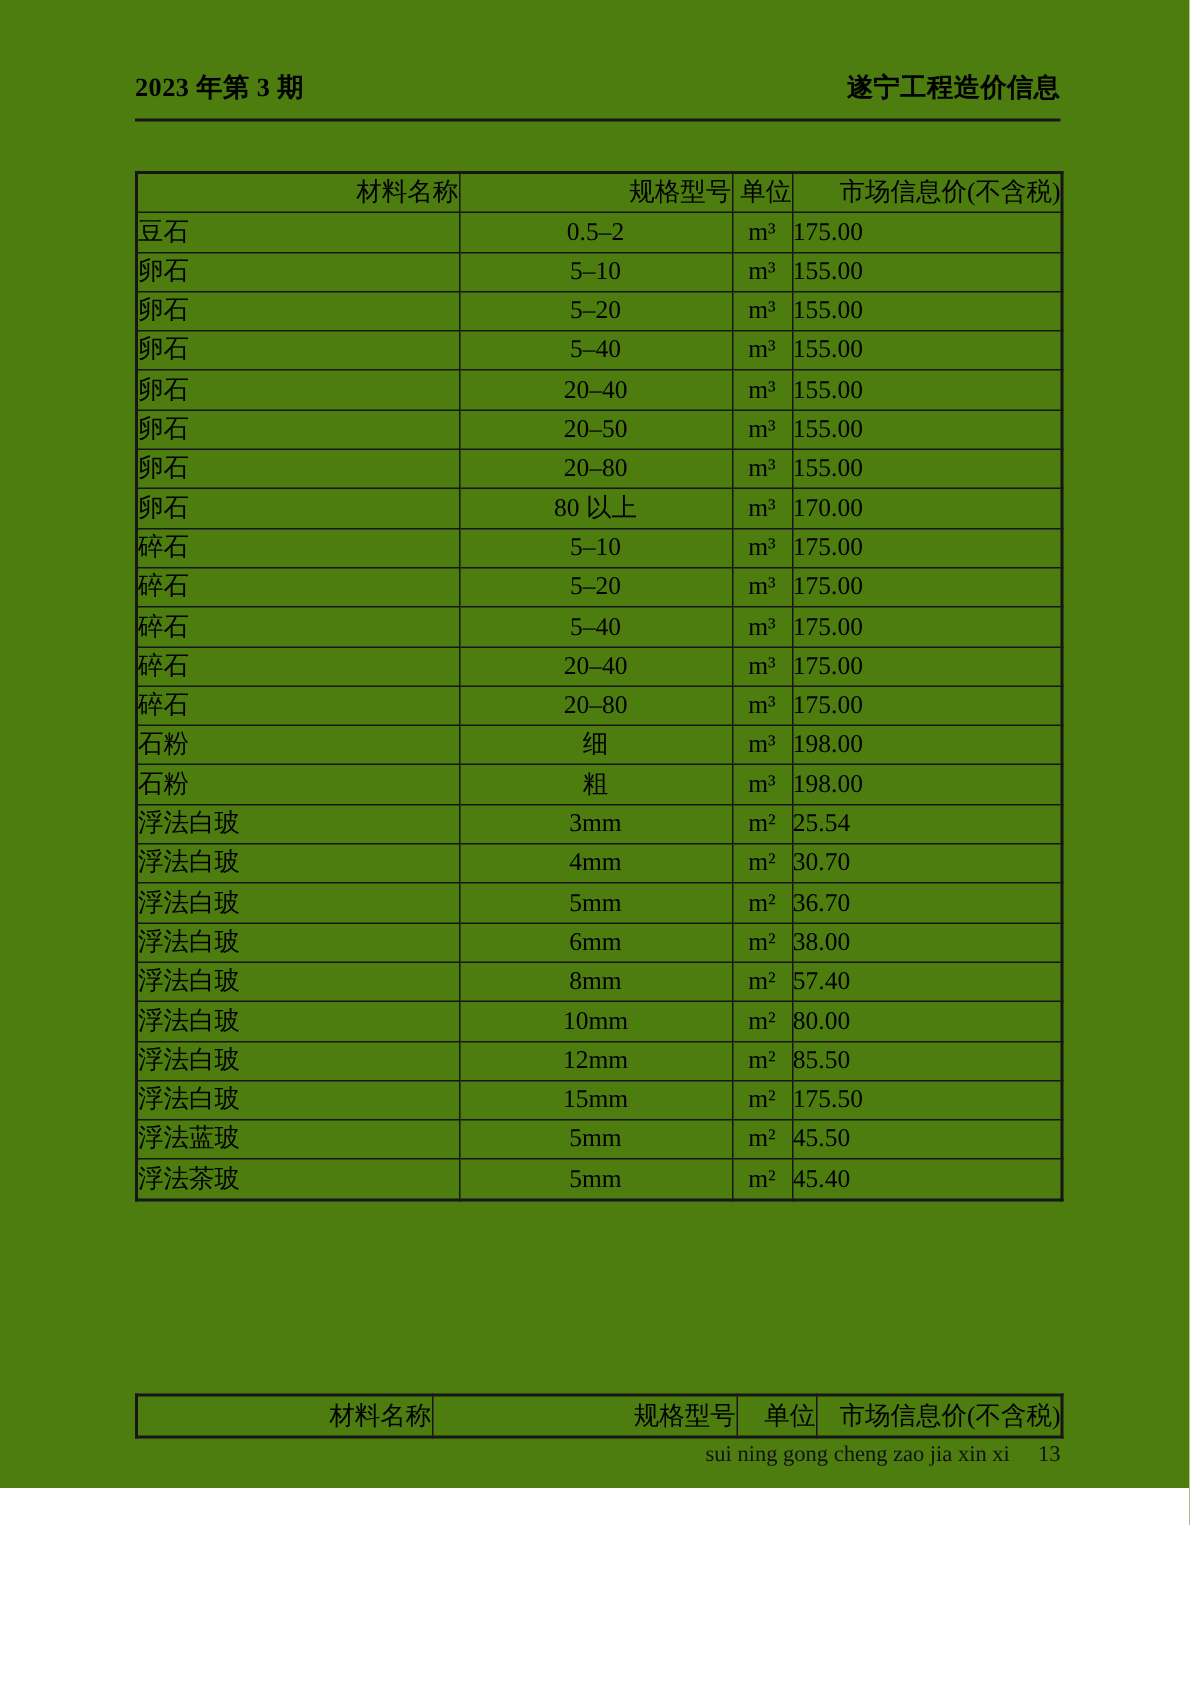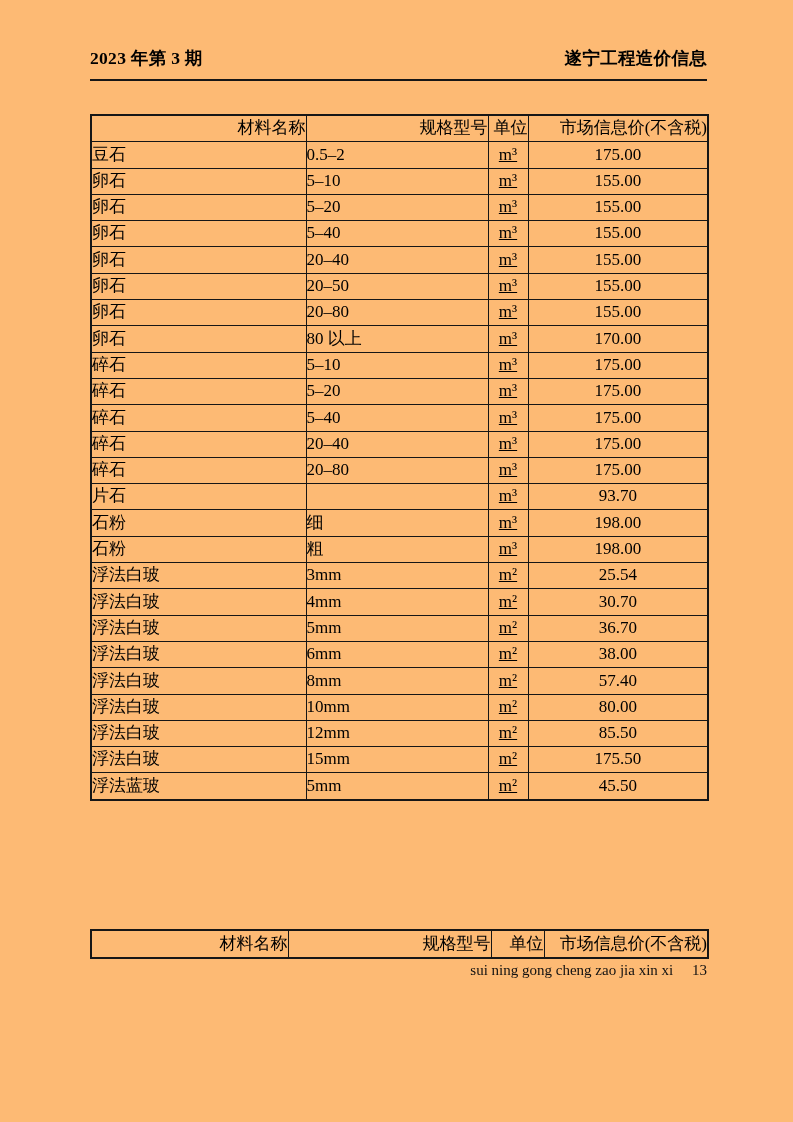--- a/index.html
+++ b/index.html
@@ -1,17 +1,17 @@
 <!DOCTYPE html>
 <html><head>
 <meta charset="utf-8">
 <style>
   html,body { margin:0; padding:0; background:#ffffff; }
   .page {
-    position:relative; width:793px; height:1122px; background:#fdba74;
+    position:relative; width:793px; height:992px; background:#4d7c0f;
     color:#000; font-family:"Liberation Serif","DejaVu Serif",serif;
     overflow:hidden;
   }
   .page-header {
     position:absolute; top:46px; left:90px; width:617px;
     display:flex; justify-content:space-between; align-items:baseline;
     border-bottom:2.5px solid #161616; padding-bottom:9px;
     font-weight:bold; font-size:17.5px; letter-spacing:0.3px;
   }
   table.price {
@@ -20,23 +20,23 @@
   }
   table.price.main { top:114px; width:617px; }
   table.price.cont { top:929px; width:617px; }
   table.price th, table.price td {
     border:1.3px solid #161616; font-weight:normal; font-size:17px;
     height:25.3px; padding:0; line-height:1.1; white-space:nowrap; overflow:hidden;
   }
   table.price.cont th { height:26px; }
   th { text-align:right; }
   td.c-name { text-align:left; padding-left:8px; }
-  td.c-spec { text-align:left; padding-left:8px; }
-  td.c-unit { text-align:center; font-size:15.5px;text-decoration:underline; }
-  td.c-price { text-align:center; }
+  td.c-spec { text-align:center; padding-left:8px; }
+  td.c-unit { text-align:center; font-size:15.5px; }
+  td.c-price { text-align:left; }
   .page-footer {
     position:absolute; top:962px; left:90px; width:617px;
     text-align:right; font-size:15px; color:#111;
   }
   .page-footer .pagenum { margin-left:15px; }
 </style>
 </head>
 <body>
 
 <div class="page">
@@ -134,26 +134,20 @@
     <td class="c-unit">m³</td>
     <td class="c-price">175.00</td>
   </tr>
         <tr>
     <td class="c-name">碎石</td>
     <td class="c-spec">20–80</td>
     <td class="c-unit">m³</td>
     <td class="c-price">175.00</td>
   </tr>
         <tr>
-    <td class="c-name">片石</td>
-    <td class="c-spec"></td>
-    <td class="c-unit">m³</td>
-    <td class="c-price">93.70</td>
-  </tr>
-        <tr>
     <td class="c-name">石粉</td>
     <td class="c-spec">细</td>
     <td class="c-unit">m³</td>
     <td class="c-price">198.00</td>
   </tr>
         <tr>
     <td class="c-name">石粉</td>
     <td class="c-spec">粗</td>
     <td class="c-unit">m³</td>
     <td class="c-price">198.00</td>
@@ -204,20 +198,26 @@
     <td class="c-name">浮法白玻</td>
     <td class="c-spec">15mm</td>
     <td class="c-unit">m²</td>
     <td class="c-price">175.50</td>
   </tr>
         <tr>
     <td class="c-name">浮法蓝玻</td>
     <td class="c-spec">5mm</td>
     <td class="c-unit">m²</td>
     <td class="c-price">45.50</td>
+  </tr>
+        <tr>
+    <td class="c-name">浮法茶玻</td>
+    <td class="c-spec">5mm</td>
+    <td class="c-unit">m²</td>
+    <td class="c-price">45.40</td>
   </tr>
       </tbody>
   </table>
 
   <table class="price cont">
     <colgroup>
       <col style="width:197px">
         <col style="width:203px">
         <col style="width:53px">
         <col style="width:164px">

